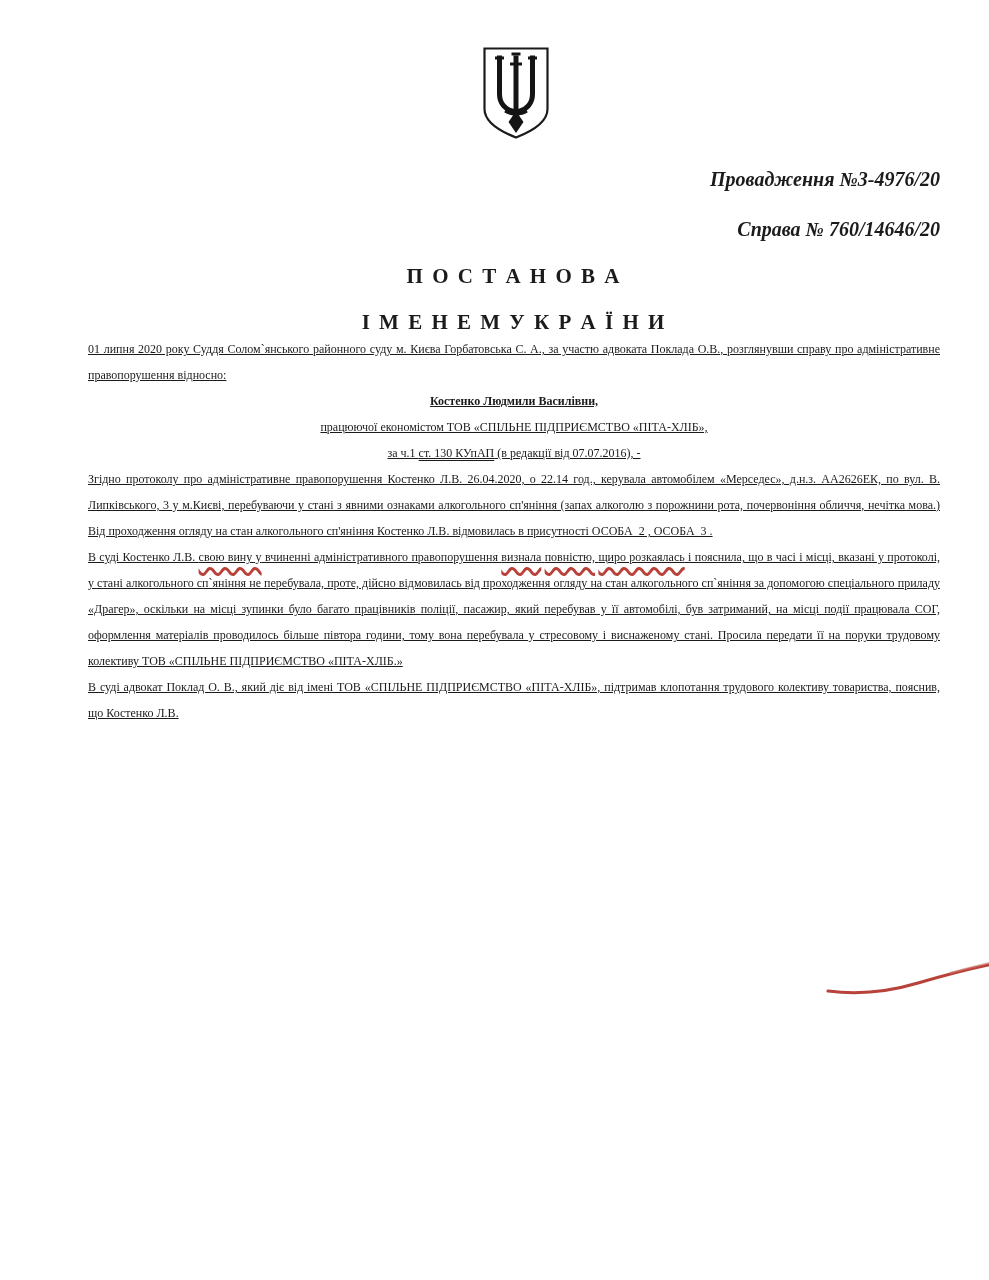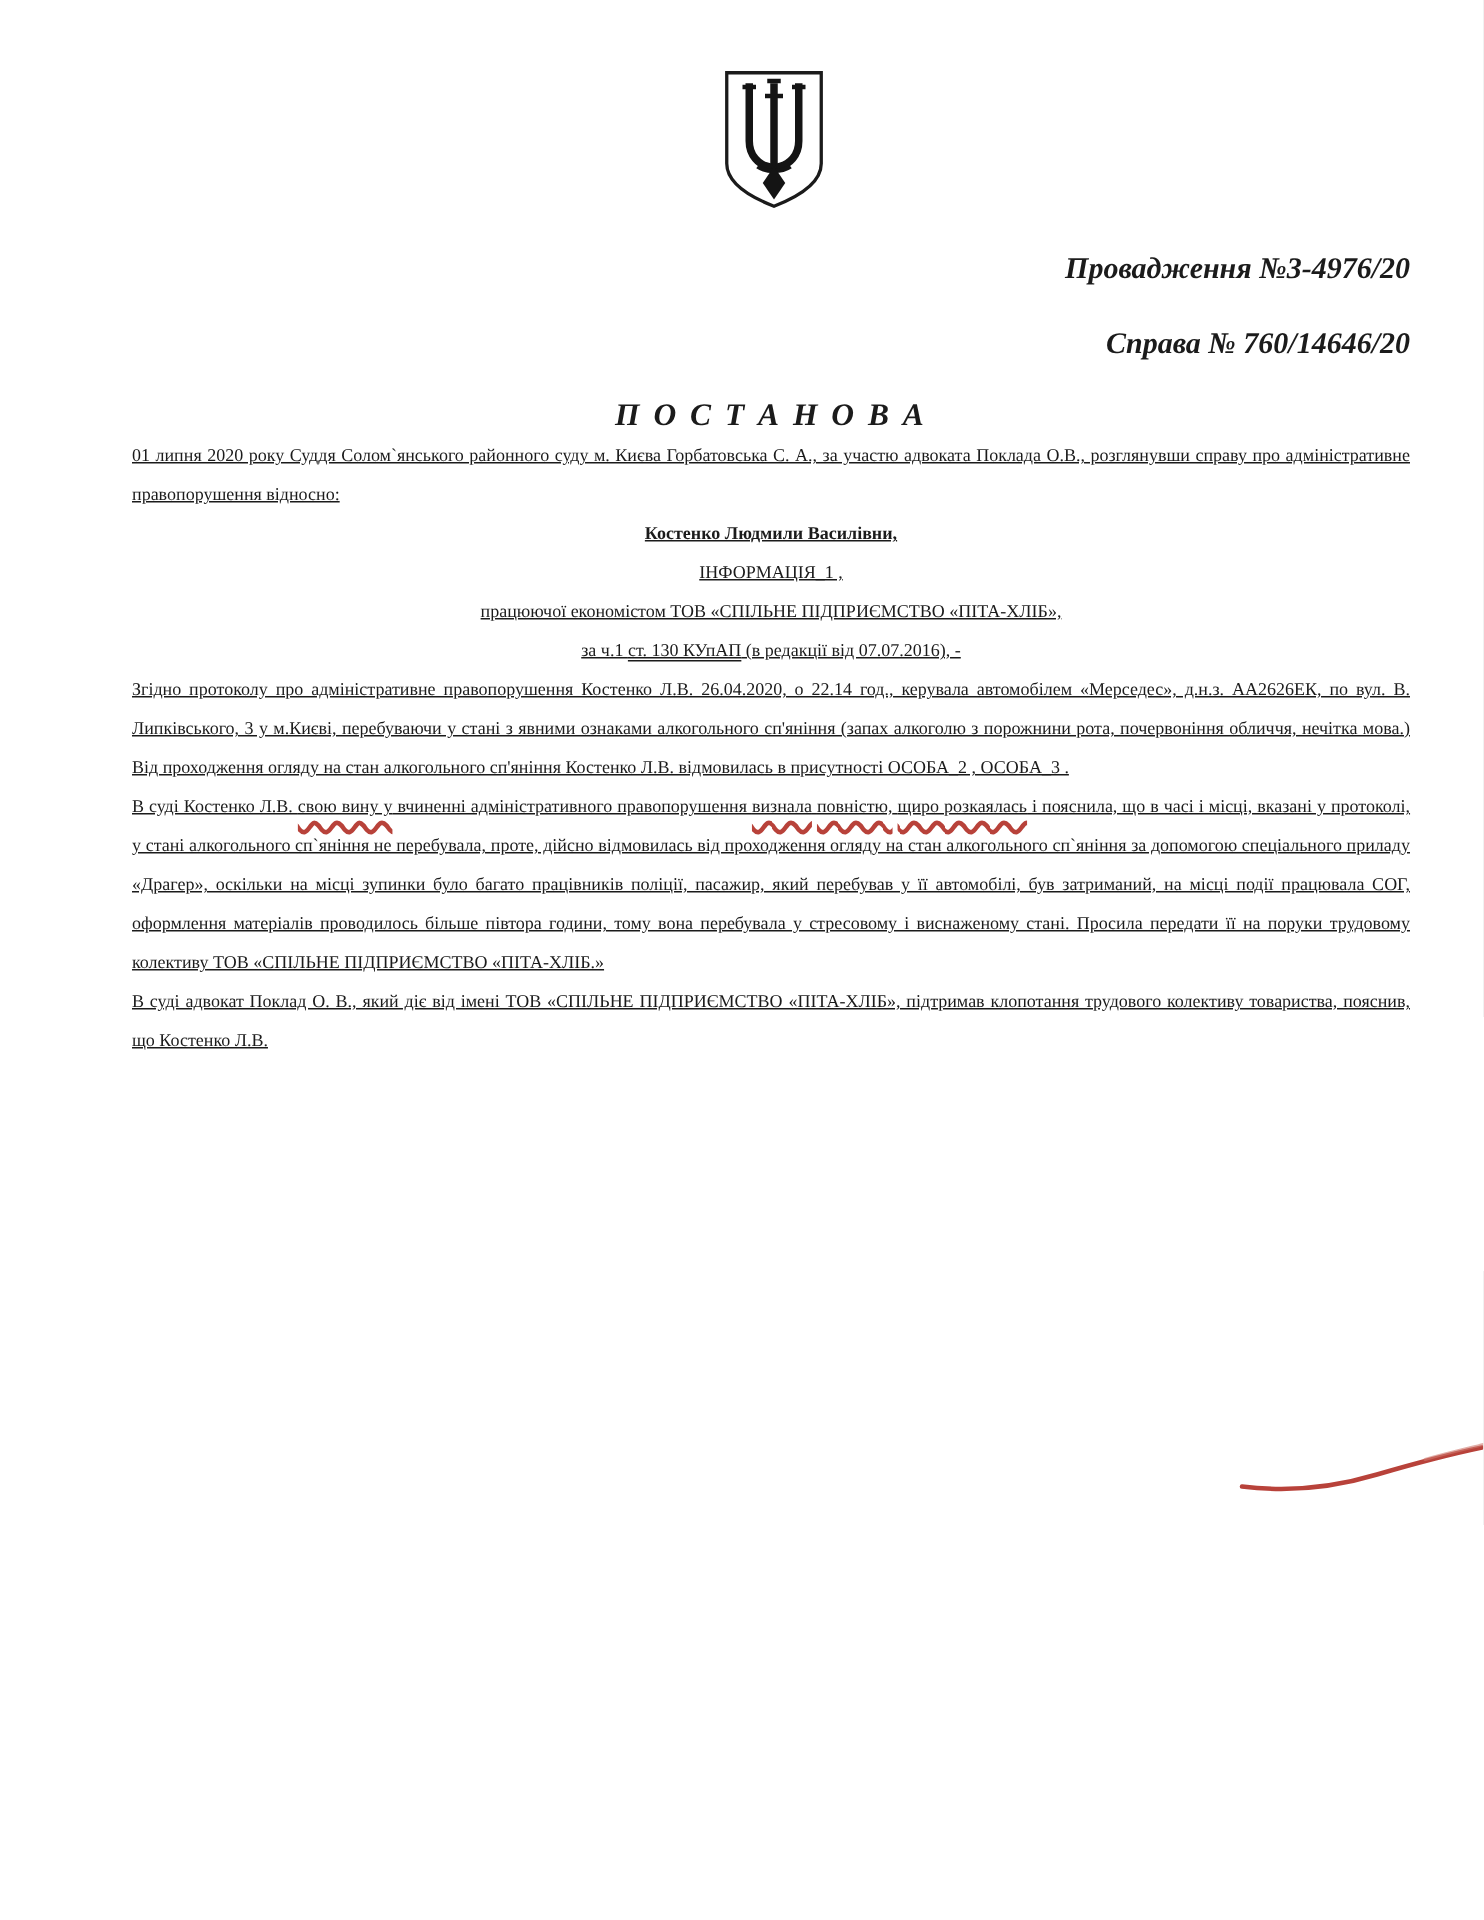--- a/index.html
+++ b/index.html
@@ -14,21 +14,21 @@
   .case-header{
     text-align:right;font-weight:bold;font-style:italic;
     font-size:20px;line-height:26px;
   }
   .hdr1{margin:166px 0 0 0;}
   .hdr2{margin:24px 0 0 0;}
   .doc-title{
     text-align:center;font-weight:bold;font-size:21px;line-height:28px;
     letter-spacing:2px;margin:0;
   }
-  .t1{margin-top:20px;font-style:italic;}
+  .t1{margin-top:20px;}
   .t2{margin-top:18px;}
   p.body-par{
     font-size:12px;line-height:26px;text-align:justify;margin:0;text-decoration:underline;
   }
   p.single{text-align:center;}
   .m-intro{margin-top:22px;}
   .m-name{margin-top:22px;font-weight:bold;}
   .m-info{margin-top:19px;}
   .m-res{margin-top:20px;}
   .m-emp{margin-top:25px;}
@@ -70,26 +70,26 @@
       </g>
       <path d="M35,66 L27.5,77 L35,88 L42.5,77 Z" fill="#141414"></path>
     </svg>
   </div>
 
   <div class="content">
     <p class="case-header hdr1">Провадження №3-4976/20</p>
     <p class="case-header hdr2">Справа № 760/14646/20</p>
 
     <p class="doc-title t1">П О С Т А Н О В А</p>
+    <p class="doc-title t2">І М Е Н Е М У К Р А Ї Н И</p>
 
     <p class="body-par m-intro">01 липня 2020 року Суддя Солом`янського районного суду м. Києва Горбатовська С. А., за участю адвоката Поклада О.В., розглянувши справу про адміністративне правопорушення відносно:</p>
 
     <p class="body-par single m-name">Костенко Людмили Василівни,</p>
 
-    <p class="body-par single m-info">ІНФОРМАЦІЯ_1 ,</p>
 
 
     <p class="body-par single m-emp">працюючої економістом ТОВ «СПІЛЬНЕ ПІДПРИЄМСТВО «ПІТА-ХЛІБ»,</p>
 
     <p class="body-par single m-charge"><span>за ч.1 </span><span class="u">ст. 130 КУпАП</span><span> (в редакції від 07.07.2016), -</span></p>
 
 
     <p class="body-par m-protocol">Згідно протоколу про адміністративне правопорушення Костенко Л.В. 26.04.2020, о 22.14 год., керувала автомобілем «Мерседес», д.н.з. АА2626ЕК, по вул. В. Липківського, 3 у м.Києві, перебуваючи у стані з явними ознаками алкогольного сп'яніння (запах алкоголю з порожнини рота, почервоніння обличчя, нечітка мова.) Від проходження огляду на стан алкогольного сп'яніння Костенко Л.В. відмовилась в присутності ОСОБА_2 , ОСОБА_3 .</p>
 
 

